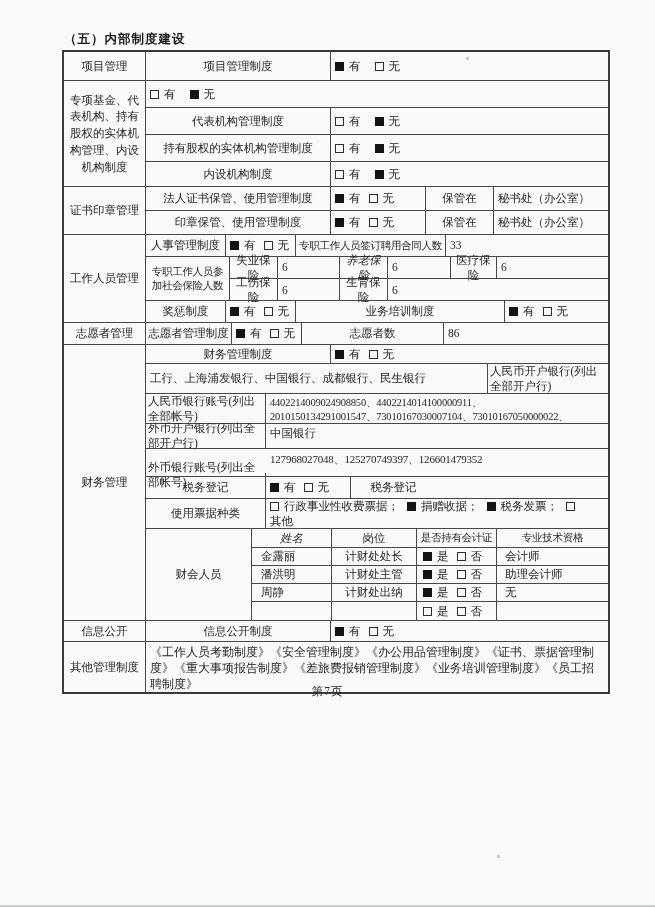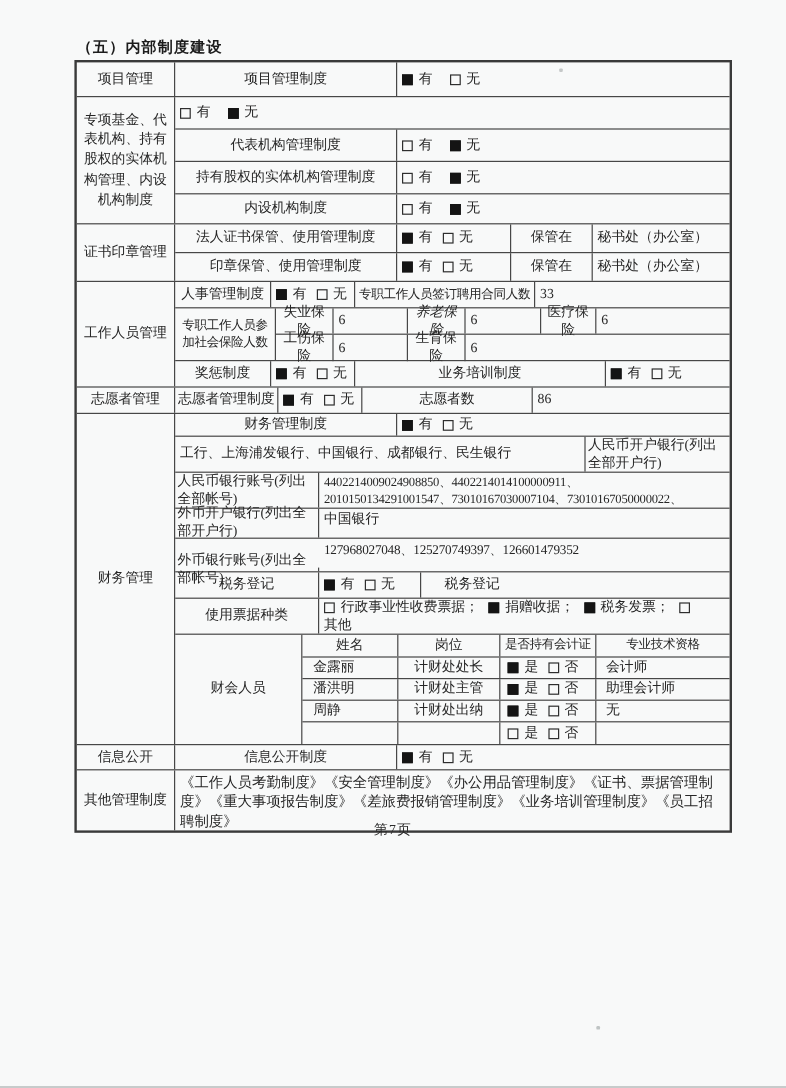--- a/index.html
+++ b/index.html
@@ -299,21 +299,21 @@
               <span class="cbl tight">税务发票；</span>
           <span class="cb"></span>
               <span class="cbl tight">其他</span>
             </span>
         </div>
       </div>
       <div class="row" style="height:91px;">
         <div class="c cc" style="width:106px;flex:0 0 106px;">财会人员</div>
         <div class="col">
           <div class="row" style="height:19px;">
-            <div class="c cc" style="width:80px;flex:0 0 80px;">姓名</div>
+            <div class="c cc" style="width:80px;flex:0 0 80px;font-style:italic;">姓名</div>
             <div class="c cc" style="width:85px;flex:0 0 85px;">岗位</div>
             <div class="c cc fs10" style="width:80px;flex:0 0 80px;padding:1px 0;">是否持有会计证</div>
             <div class="c cc fs10 grow">专业技术资格</div>
           </div>
           <div class="row" style="height:18px;">
             <div class="c" style="width:80px;flex:0 0 80px;padding-left:9px;">金露丽</div>
             <div class="c cc" style="width:85px;flex:0 0 85px;">计财处处长</div>
             <div class="c" style="width:80px;flex:0 0 80px;padding-left:6px;">
               <span class="cbg">
                   <span class="cb filled"></span>

